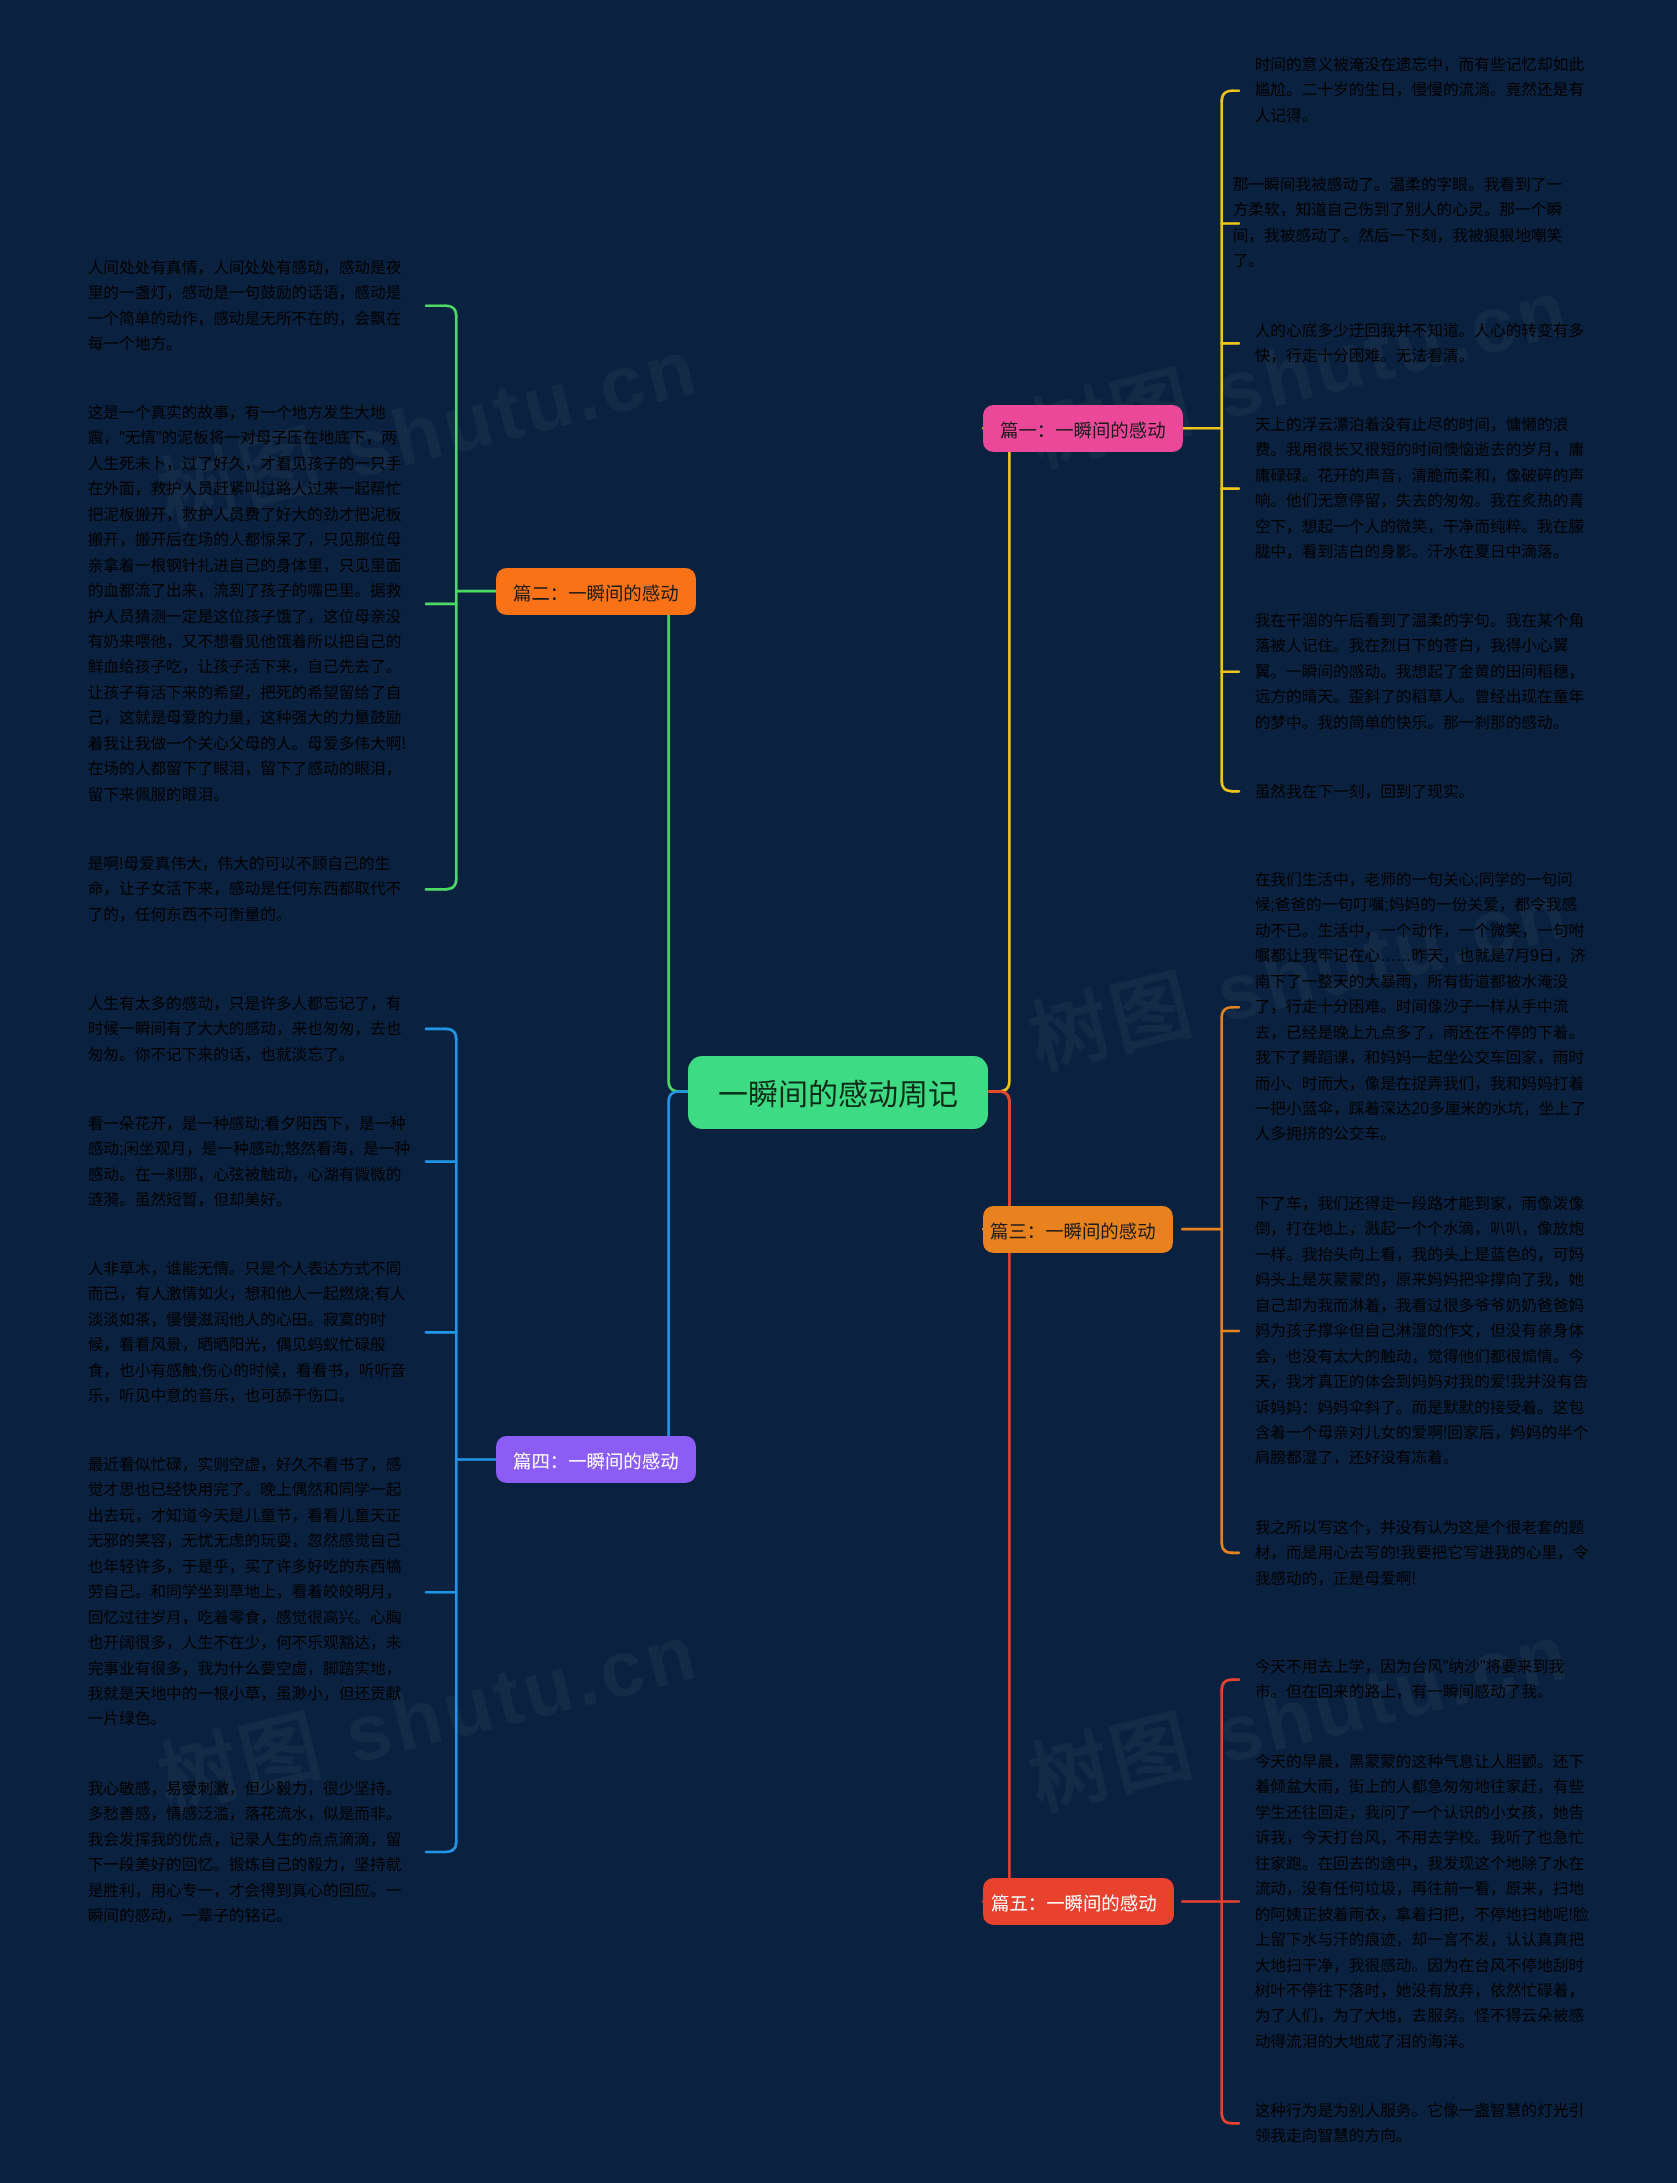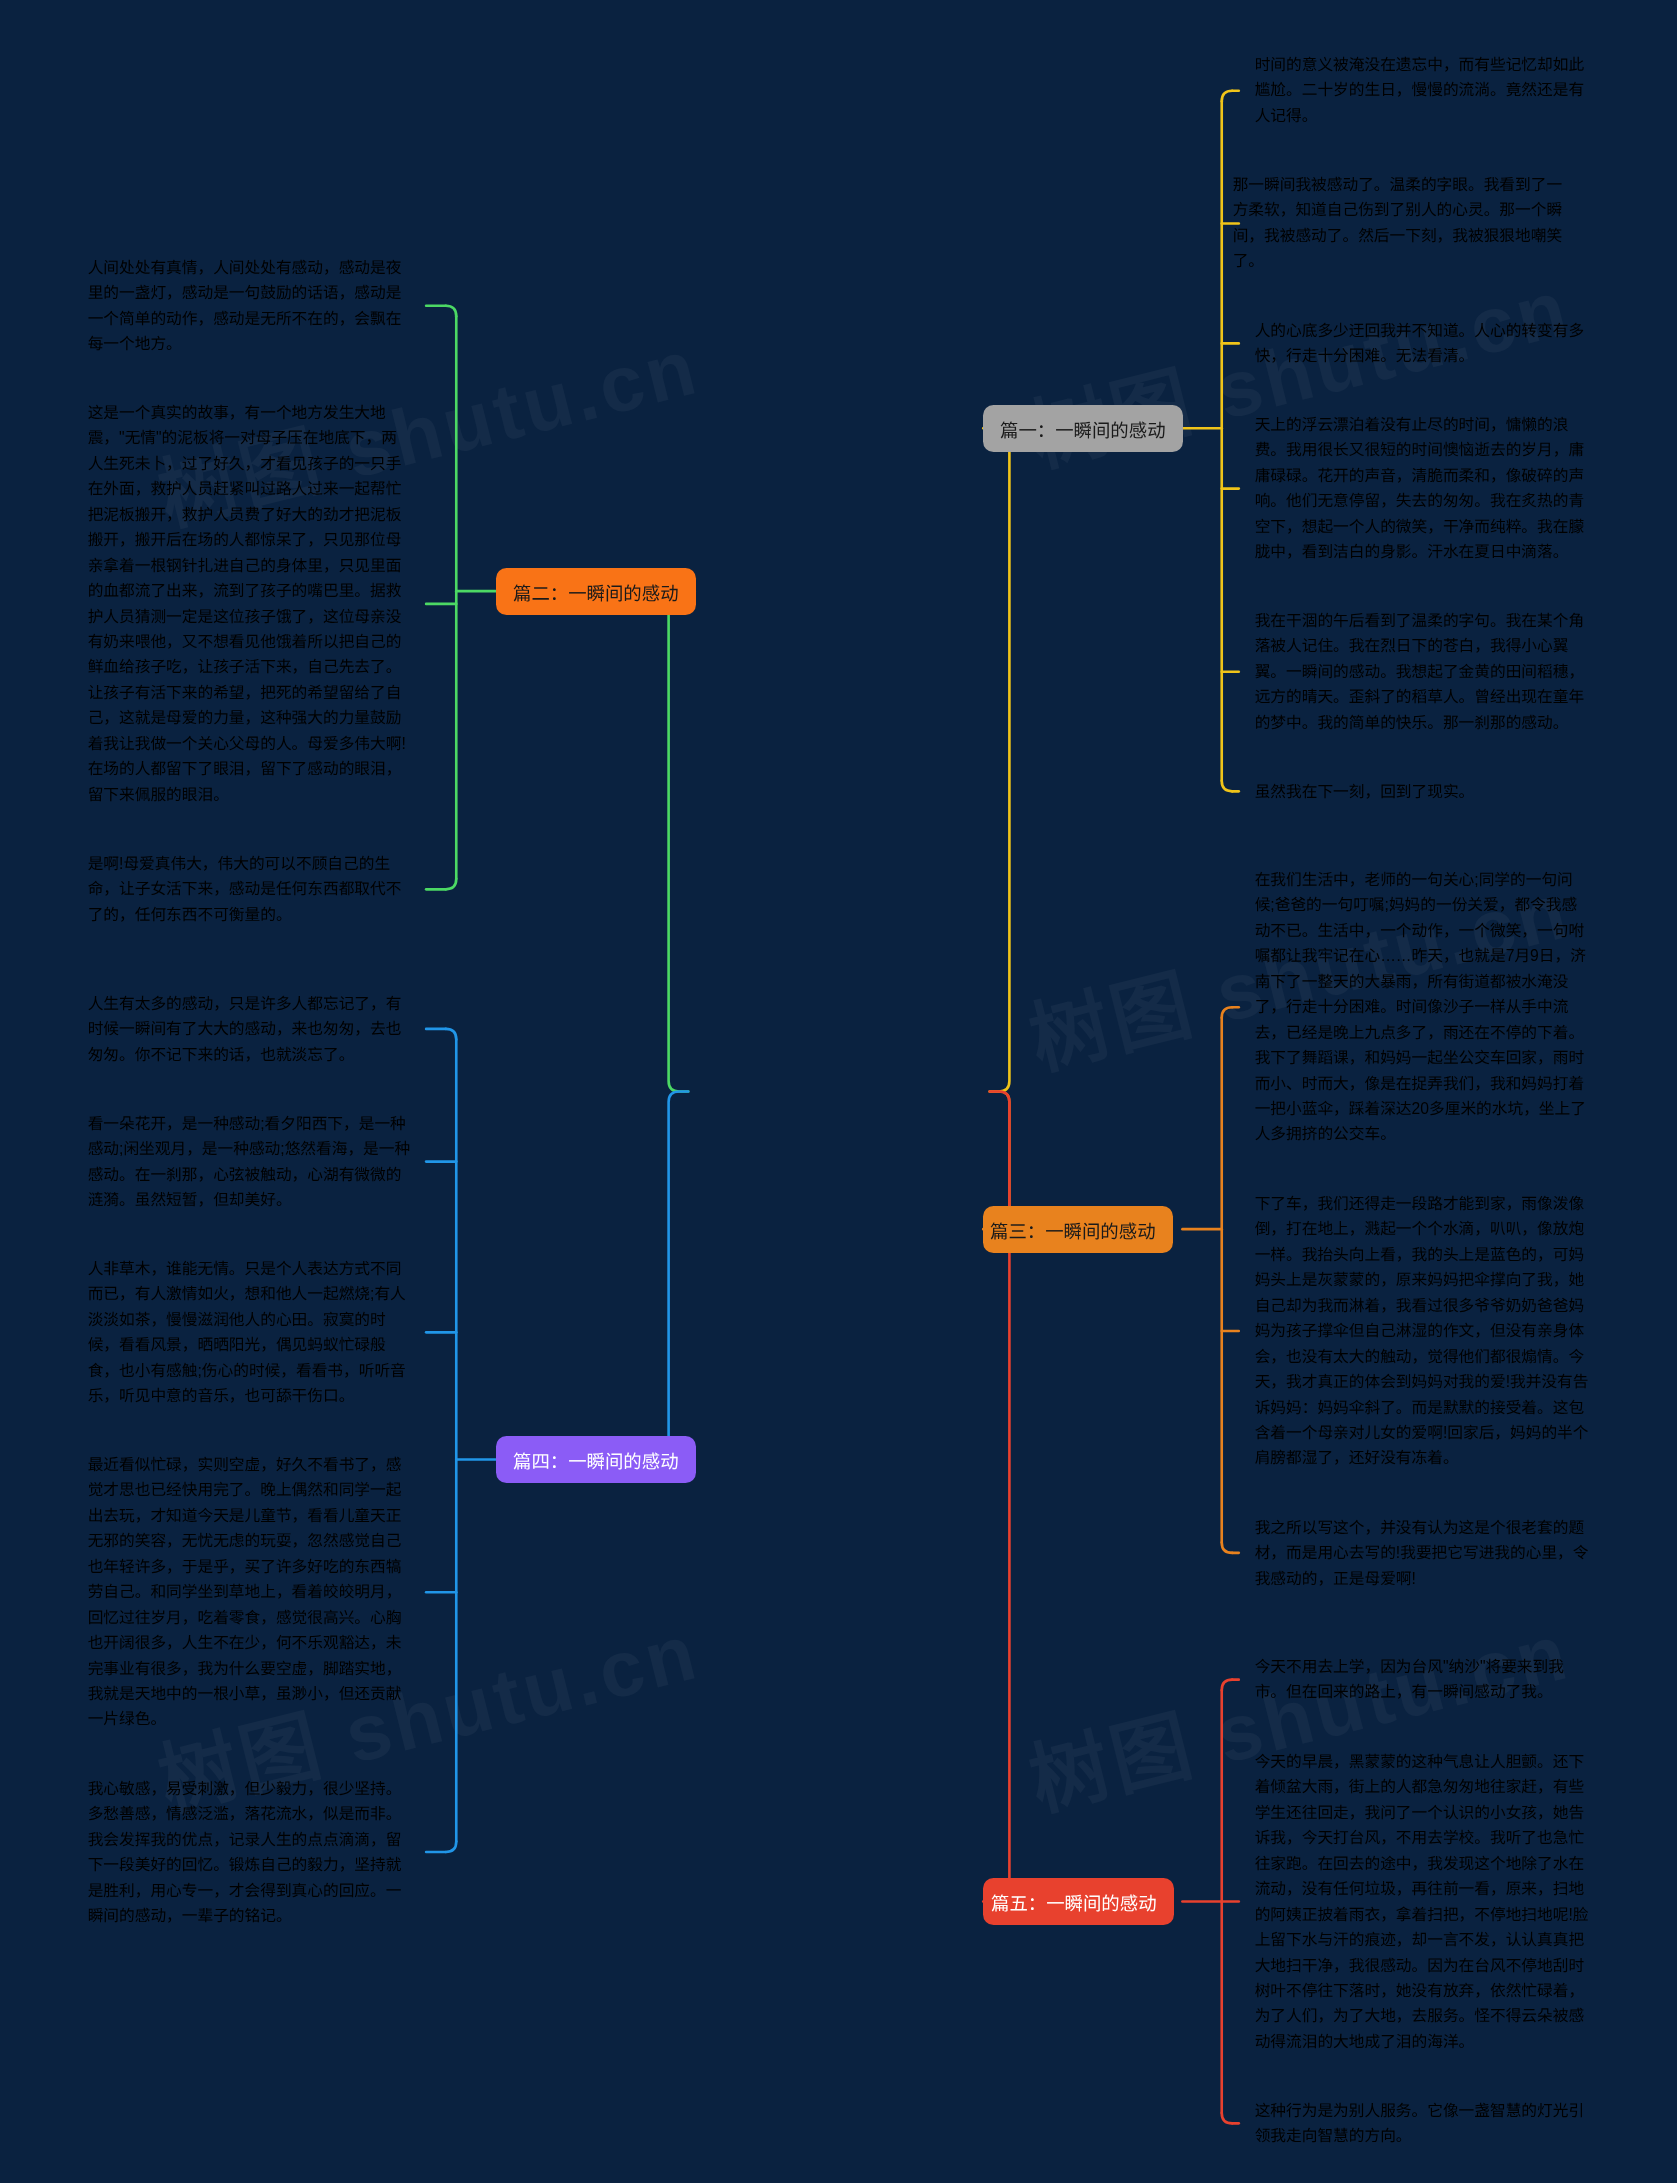--- a/index.html
+++ b/index.html
@@ -29,21 +29,21 @@
     background:#3ddc84;color:#0d2b16;
     font-size:30px;font-weight:500;
     padding:14.4px 30px;white-space:nowrap;
     border-radius:14.4px;
   }
   
   .branch{
     font-size:18.4px;font-weight:500;padding:10.5px 17px;
     white-space:nowrap;border-radius:10.5px;color:#1a1a1a;
   }
-  .b1{background:#a3a3a3;padding-left:17px;}
+  .b1{background:#ec4899;padding-left:17px;}
   .b2{background:#f97316;}
   .b3{background:#e8821e;padding-left:7px;}
   .b4{background:#8b5cf6;color:#ffffff;text-align:right;}
   .b5{background:#e8412e;color:#ffffff;}
 
   
   .leaf{
     font-size:15.7px;line-height:1.62;padding:13px 15.7px;
     border-radius:10.5px;box-sizing:border-box;
     word-break:break-all;
@@ -101,20 +101,21 @@
       <path d="M 696 1586 Q 696 1570 680 1570" fill="none" stroke="#2196e8" stroke-width="4" stroke-linecap="round"></path>
       <path d="M 696 2810 Q 696 2826 680 2826" fill="none" stroke="#2196e8" stroke-width="4" stroke-linecap="round"></path>
       <path d="M 696 1586 V 2810" fill="none" stroke="#2196e8" stroke-width="4" stroke-linecap="round"></path>
       <path d="M 680 1570 H 650" fill="none" stroke="#2196e8" stroke-width="4" stroke-linecap="round"></path>
       <path d="M 696 1772.5 H 650" fill="none" stroke="#2196e8" stroke-width="4" stroke-linecap="round"></path>
       <path d="M 696 2033 H 650" fill="none" stroke="#2196e8" stroke-width="4" stroke-linecap="round"></path>
       <path d="M 696 2429.5 H 650" fill="none" stroke="#2196e8" stroke-width="4" stroke-linecap="round"></path>
       <path d="M 680 2826 H 650" fill="none" stroke="#2196e8" stroke-width="4" stroke-linecap="round"></path>
     </svg>
 
+  <div class="node root" id="root-node" style="left: 688px; top: 1056px;">一瞬间的感动周记</div>
 
   <div id="nodes-layer">
       <div class="node leaf l01" style="width: 367px; left: 1239px; top: 39px;">时间的意义被淹没在遗忘中，而有些记忆却如此尴尬。二十岁的生日，慢慢的流淌。竟然还是有人记得。</div>
       <div class="node leaf l01" style="width: 367px; left: 1217px; top: 159px;">那一瞬间我被感动了。温柔的字眼。我看到了一方柔软，知道自己伤到了别人的心灵。那一个瞬间，我被感动了。然后一下刻，我被狠狠地嘲笑了。</div>
       <div class="node leaf l01" style="width: 367px; left: 1239px; top: 305px;">人的心底多少迂回我并不知道。人心的转变有多快，行走十分困难。无法看清。</div>
       <div class="node leaf l01" style="width: 367px; left: 1239px; top: 399px;">天上的浮云漂泊着没有止尽的时间，慵懒的浪费。我用很长又很短的时间懊恼逝去的岁月，庸庸碌碌。花开的声音，清脆而柔和，像破碎的声响。他们无意停留，失去的匆匆。我在炙热的青空下，想起一个人的微笑，干净而纯粹。我在朦胧中，看到洁白的身影。汗水在夏日中滴落。</div>
       <div class="node leaf l01" style="width: 367px; left: 1239px; top: 595px;">我在干涸的午后看到了温柔的字句。我在某个角落被人记住。我在烈日下的苍白，我得小心翼翼。一瞬间的感动。我想起了金黄的田间稻穗，远方的晴天。歪斜了的稻草人。曾经出现在童年的梦中。我的简单的快乐。那一刹那的感动。</div>
       <div class="node leaf l01" style="width: 367px; left: 1239px; top: 766px;">虽然我在下一刻，回到了现实。</div>
       <div class="node branch b1" style="left: 983px; top: 405px;">篇一：一瞬间的感动</div>
       <div class="node leaf l03" style="width: 367px; left: 1239px; top: 854px;">在我们生活中，老师的一句关心;同学的一句问候;爸爸的一句叮嘱;妈妈的一份关爱，都令我感动不已。生活中，一个动作，一个微笑，一句咐嘱都让我牢记在心……昨天，也就是7月9日，济南下了一整天的大暴雨，所有街道都被水淹没了，行走十分困难。时间像沙子一样从手中流去，已经是晚上九点多了，雨还在不停的下着。我下了舞蹈课，和妈妈一起坐公交车回家，雨时而小、时而大，像是在捉弄我们，我和妈妈打着一把小蓝伞，踩着深达20多厘米的水坑，坐上了人多拥挤的公交车。</div>

